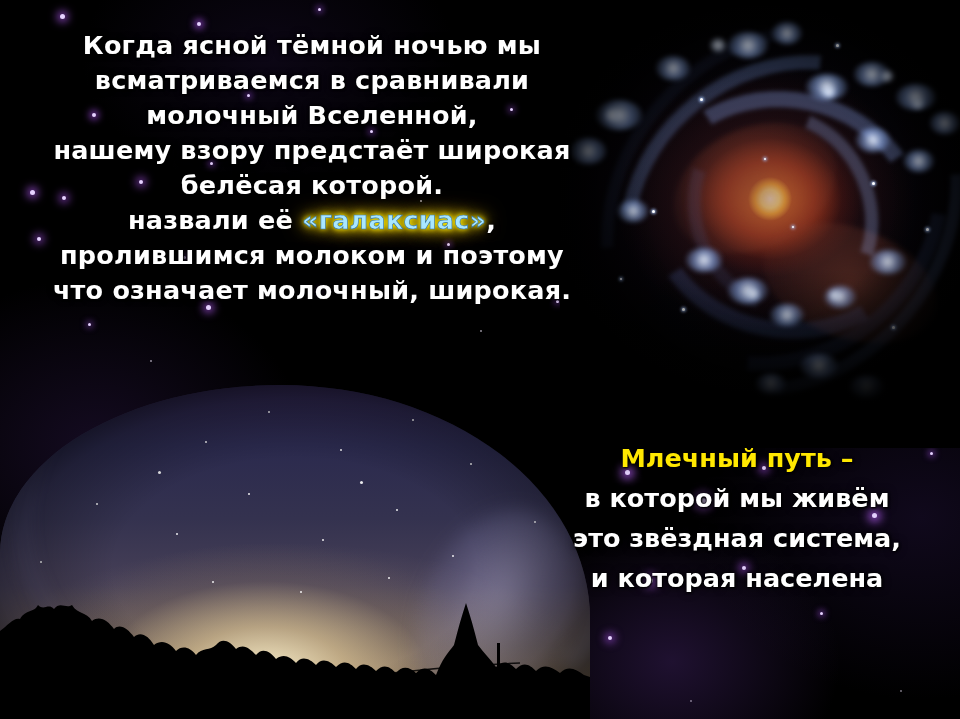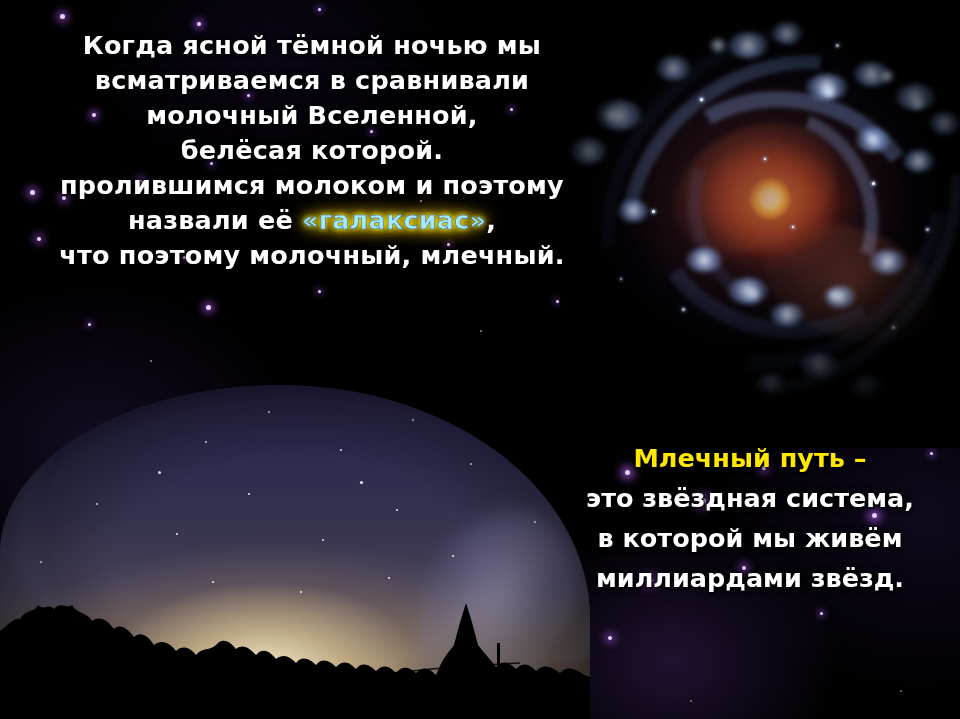--- a/index.html
+++ b/index.html
@@ -190,21 +190,21 @@
     -webkit-text-stroke: 0.6px #2f6fa8;
     text-shadow:
       0 0 5px #ffee00,
       0 0 10px #ffe400,
       0 0 16px #ffd000,
       0 0 22px rgba(255,200,0,0.85);
   }
 
   .text-right {
     position: absolute;
-    left: 561px;
+    left: 548px;
     top: 438px;
     width: 378px;
     text-align: center;
     font-family: "DejaVu Sans", sans-serif;
     font-weight: bold;
     font-size: 25.5px;
     line-height: 40px;
     color: #ffffff;
     text-shadow:
       0 0 3px rgba(0,0,0,0.95),
@@ -362,26 +362,27 @@
       </svg>
     </div>
 
     <div class="photo-vig"></div>
   </div>
 
   <div class="text-left">
     <div class="line">Когда ясной тёмной ночью мы</div>
     <div class="line">всматриваемся в сравнивали</div>
     <div class="line">молочный Вселенной,</div>
+    <div class="line">нашему взору предстаёт широкая</div>
     <div class="line">белёсая которой.</div>
+    <div class="line"><span>назвали её </span><span class="hl">«галаксиас»</span><span>,</span></div>
     <div class="line">пролившимся молоком и поэтому</div>
-    <div class="line"><span>назвали её </span><span class="hl">«галаксиас»</span><span>,</span></div>
-    <div class="line">что поэтому молочный, млечный.</div>
+    <div class="line">что означает молочный, широкая.</div>
   </div>
 
   <div class="text-right">
     <div class="line yellow">Млечный путь –</div>
+    <div class="line">в которой мы живём</div>
     <div class="line">это звёздная система,</div>
-    <div class="line">в которой мы живём</div>
-    <div class="line">миллиардами звёзд.</div>
+    <div class="line">и которая населена</div>
   </div>
 
 </div>
 
 </body></html>

